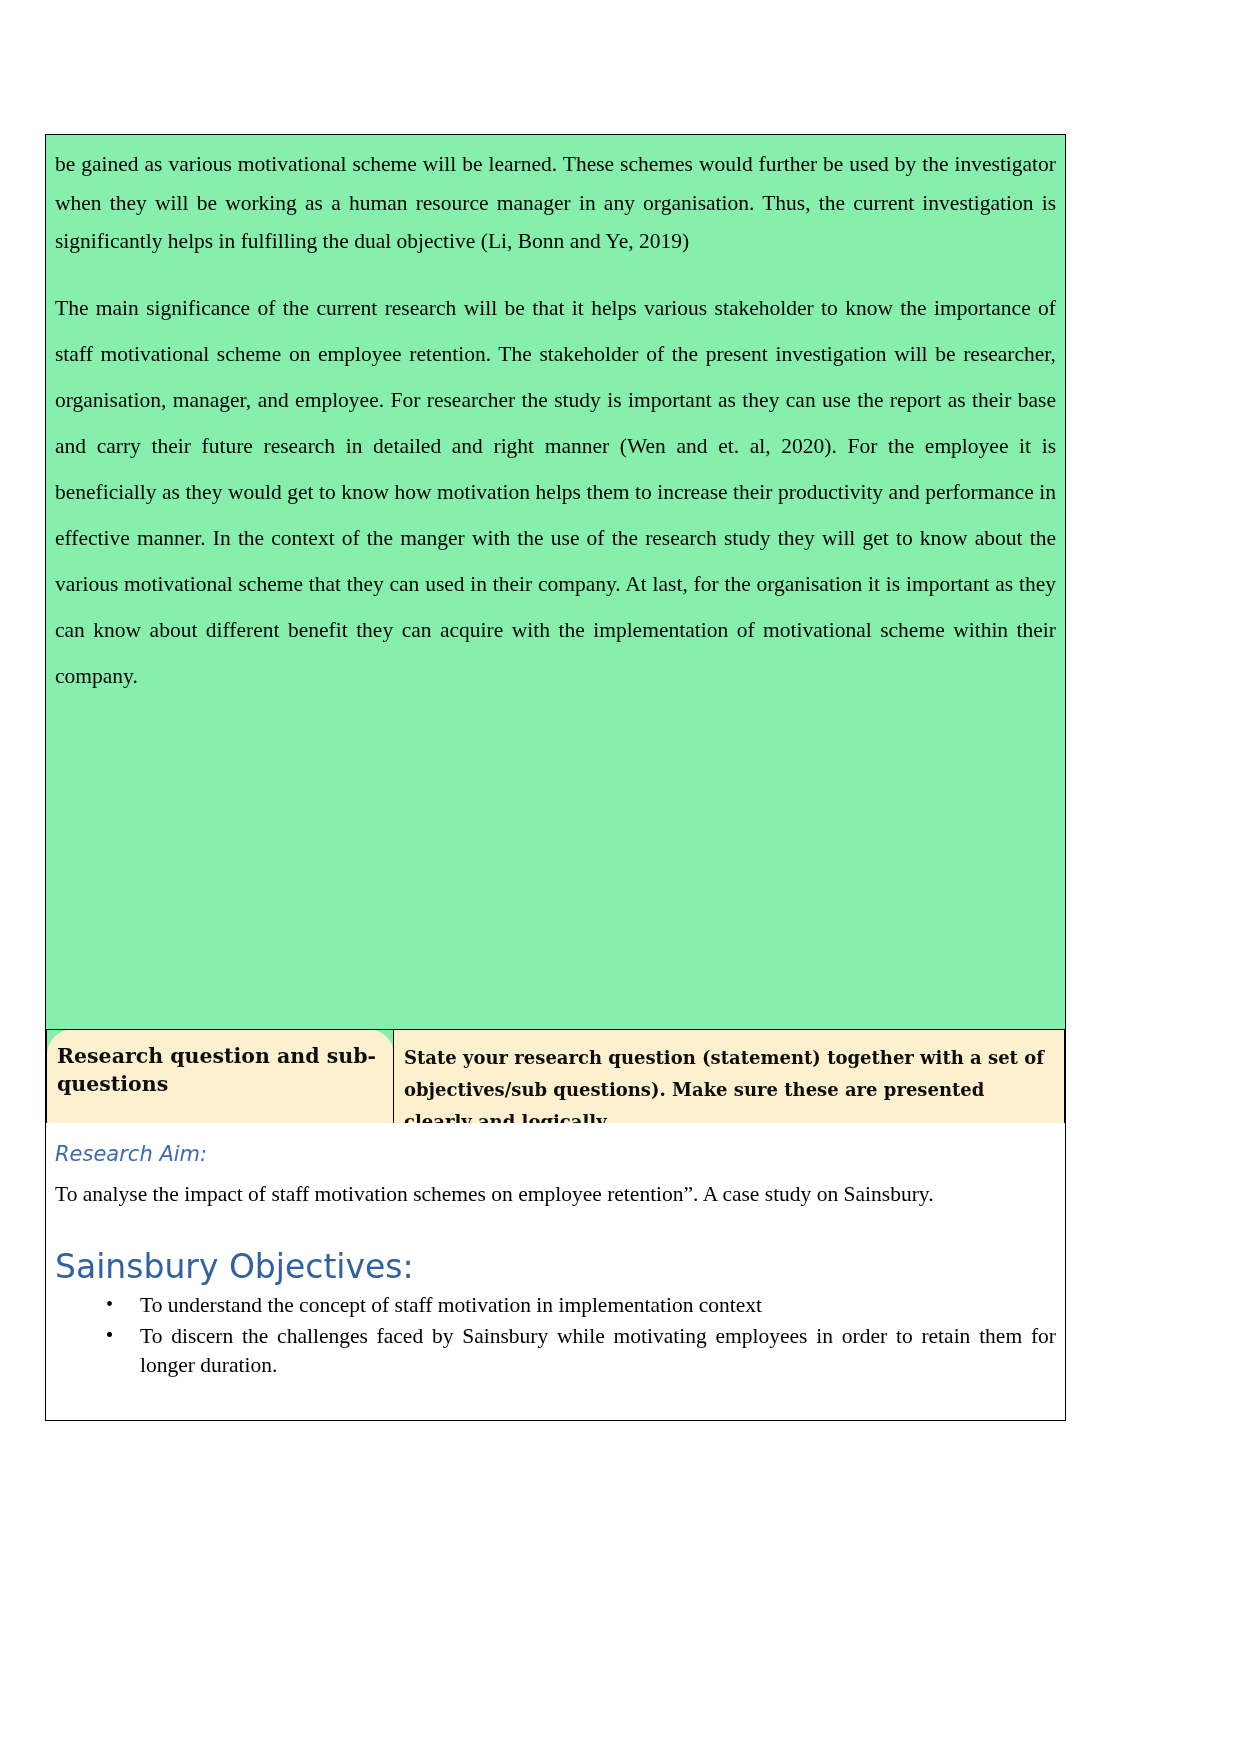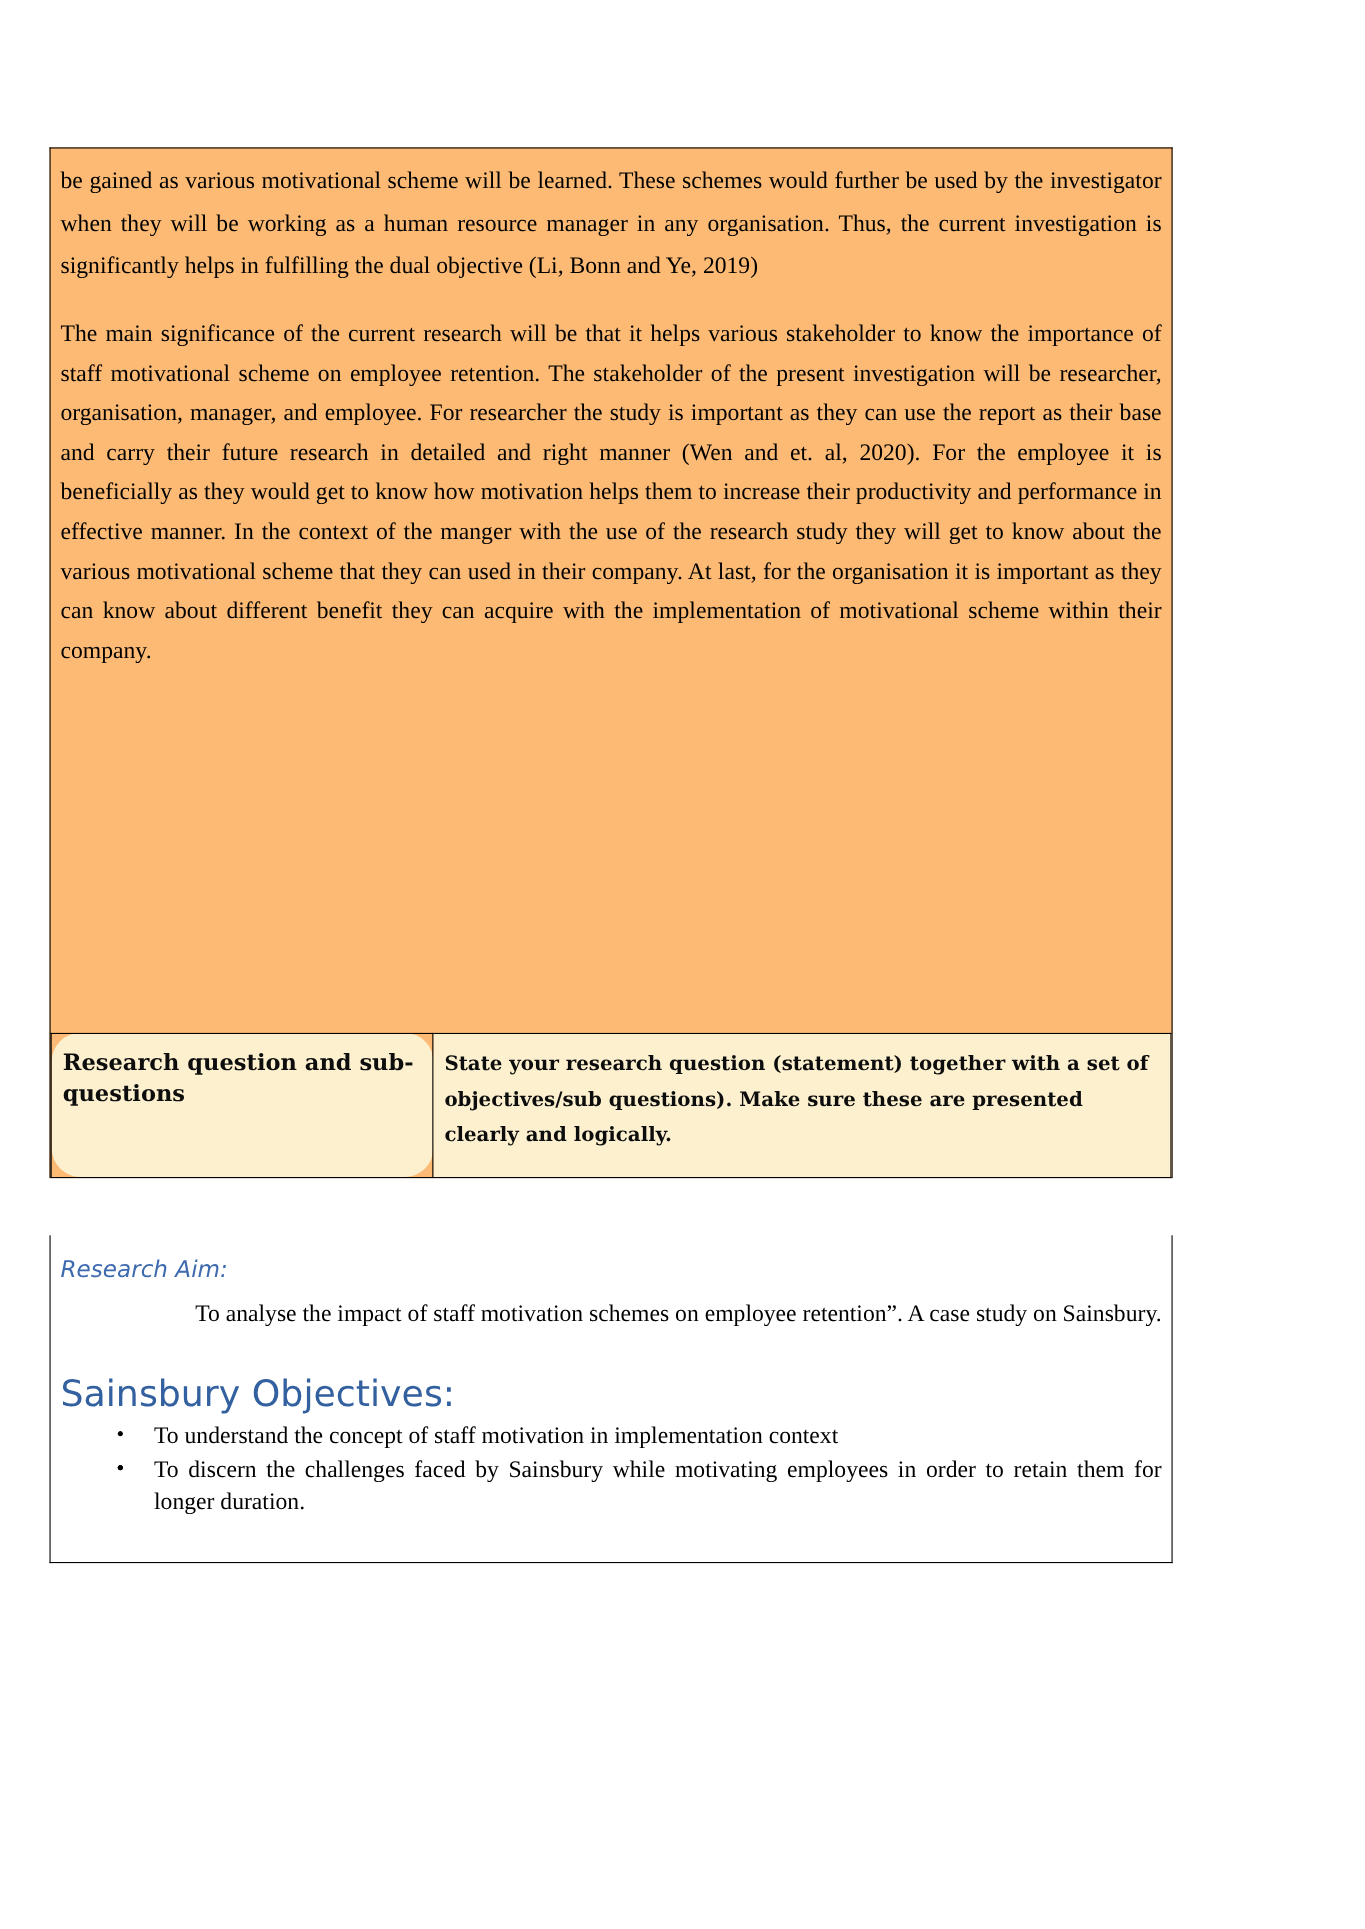--- a/index.html
+++ b/index.html
@@ -25,39 +25,39 @@
 
   
   .doc-frame {
     position: absolute;
     left: 45px;
     top: 134px;
     width: 1021px;
     border: 1.4px solid #000000;
     border-bottom: none;
     box-sizing: border-box;
-    background: #fdba74;
+    background: #86efac;
   }
 
   .body-section {
     padding: 10px 9px 0 9px;
     box-sizing: border-box;
   }
 
   p.body-para {
     margin: 0;
     font-size: 21.5px;
     line-height: 38.5px;
     text-align: justify;
     text-justify: inter-word;
     color: #000000;
   }
 
   p.body-para.tight {
-    line-height: 36px;
+    line-height: 46px;
   }
 
   .para-gap {
     height: 24px;
   }
 
   h3.sig-heading {
     margin: 0;
     font-family: "Liberation Serif", "DejaVu Serif", serif;
     font-size: 22px;
@@ -120,21 +120,21 @@
     color: #3e6ab0;
     line-height: 26px;
     font-style: italic;
   }
 
   p.aim-text {
     margin: 0;
     font-size: 21.5px;
     line-height: 30px;
     color: #000000;
-    text-align: right;
+    text-align: left;
   }
 
   h2.obj-heading {
     margin: 38px 0 4px 0;
     font-family: "DejaVu Sans", "Liberation Sans", sans-serif;
     font-size: 33px;
     font-weight: normal;
     color: #33609f;
     line-height: 40px;
   }

